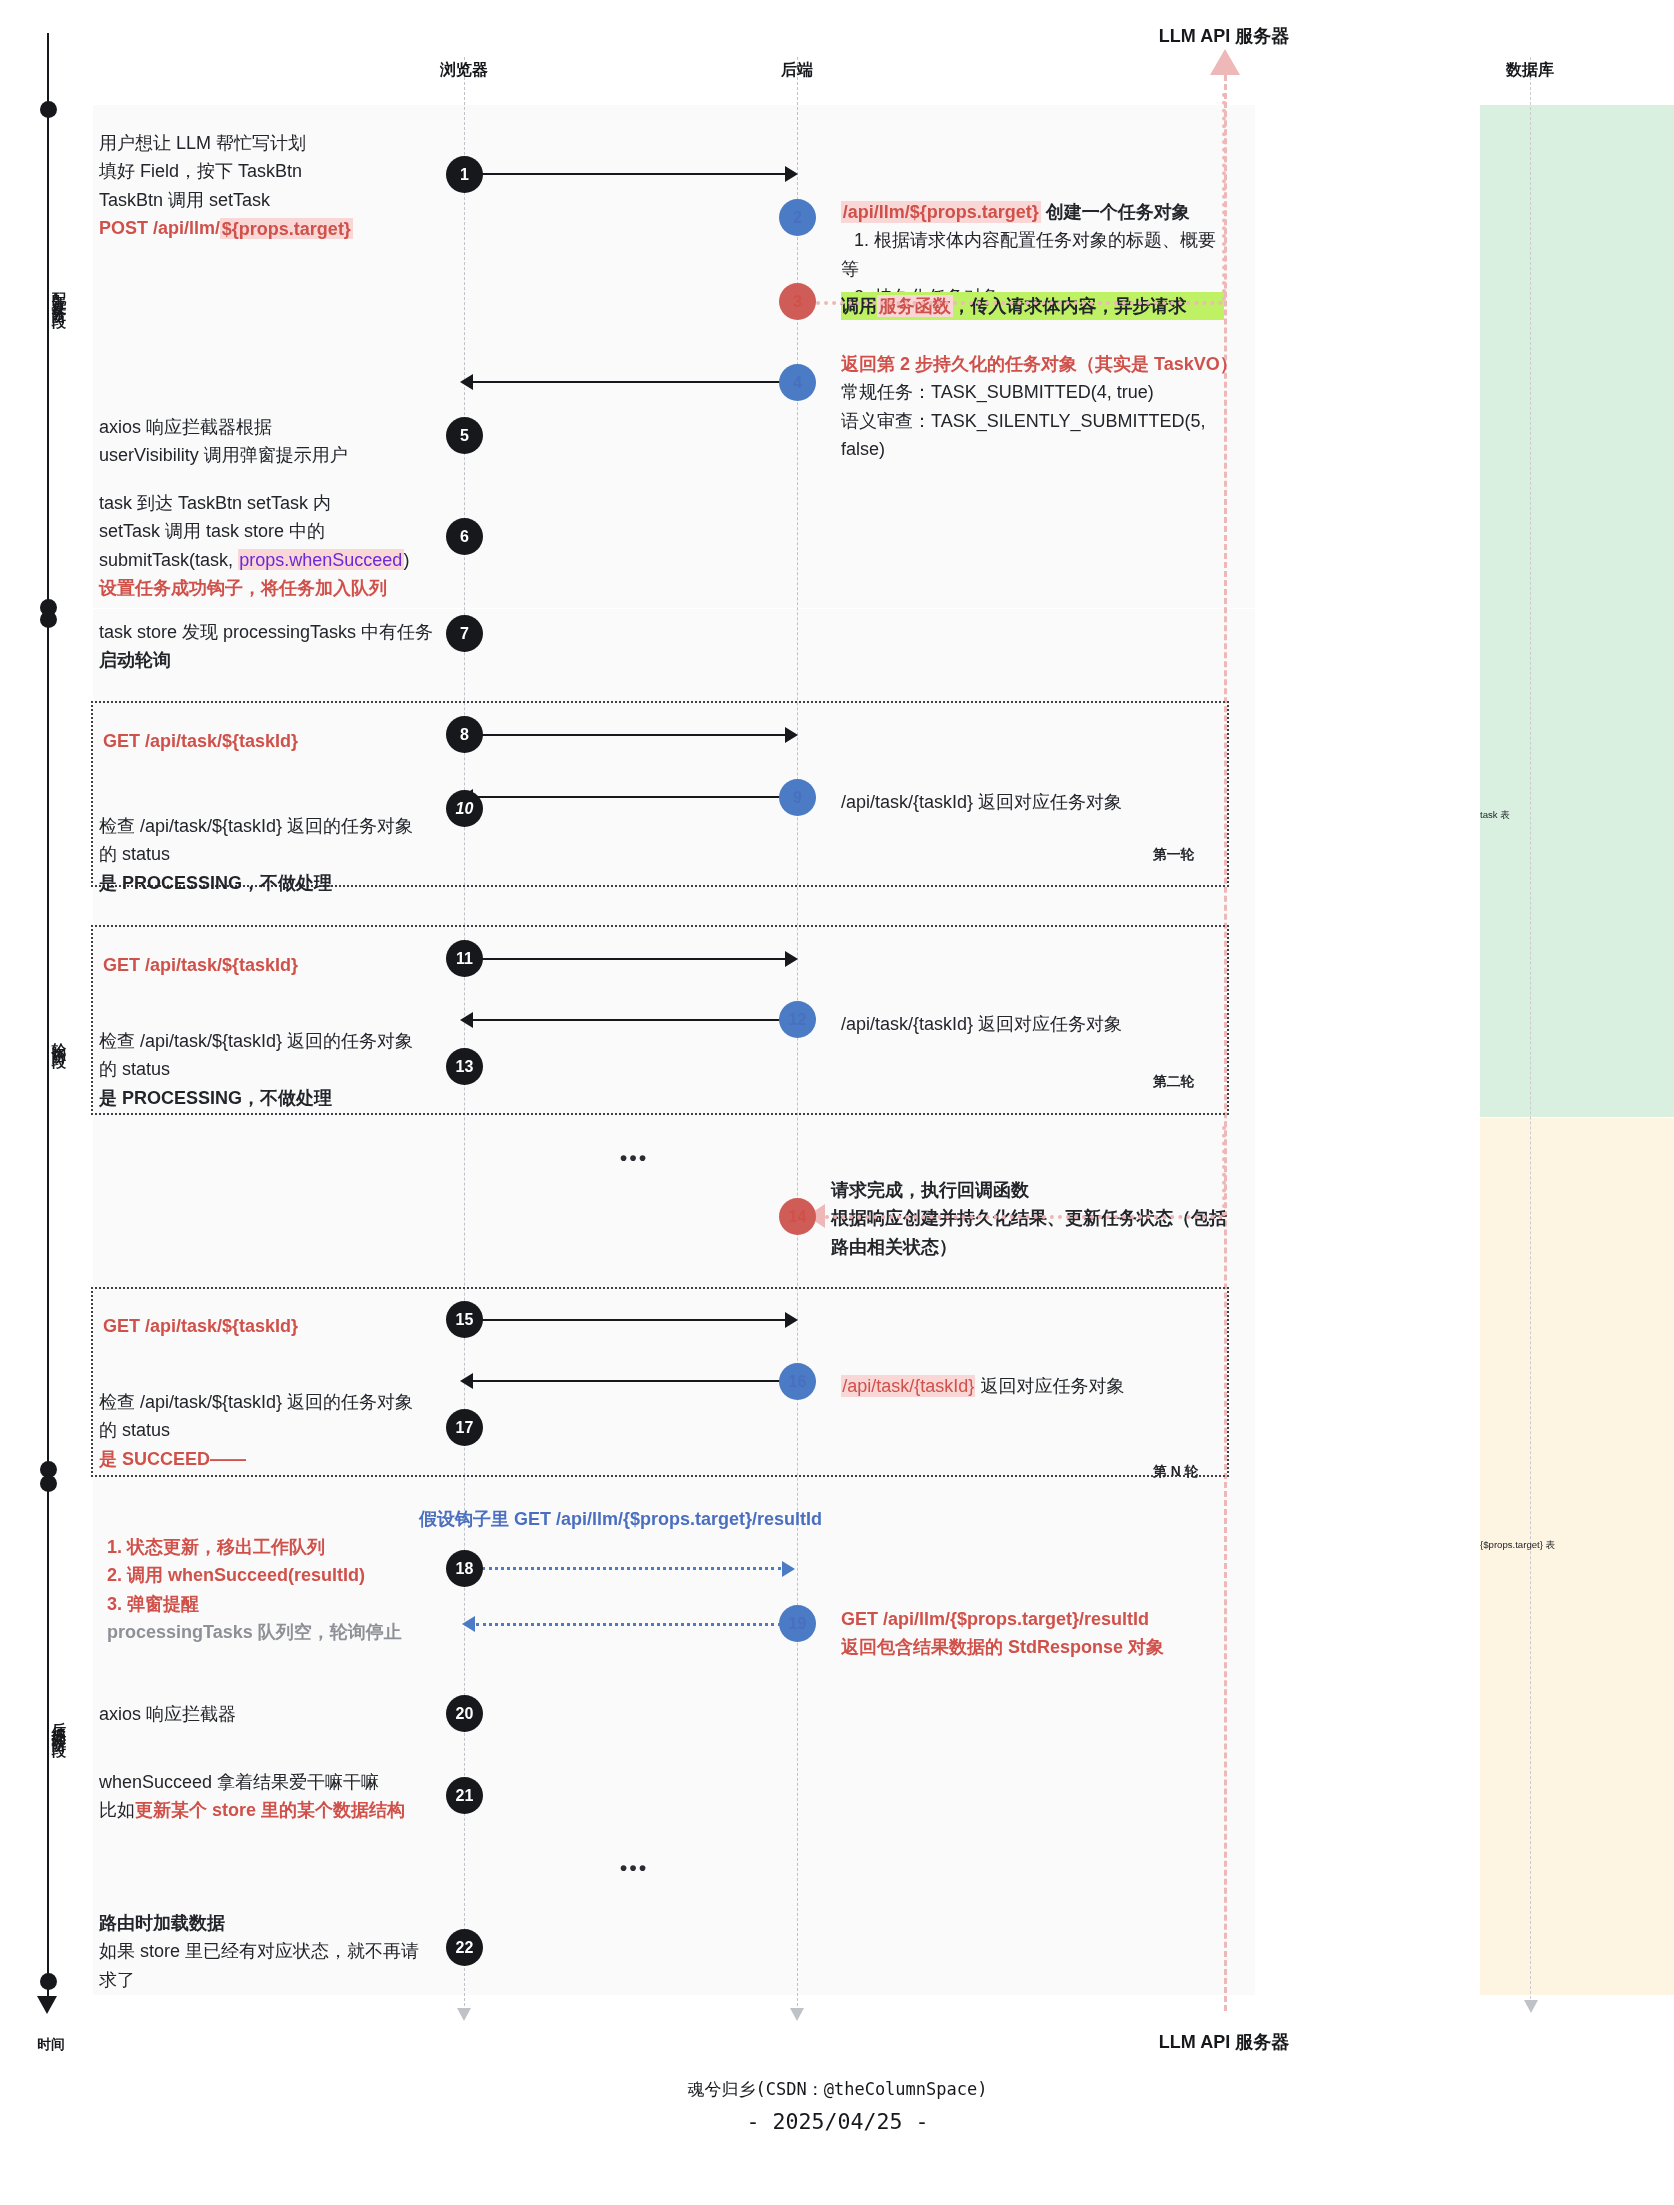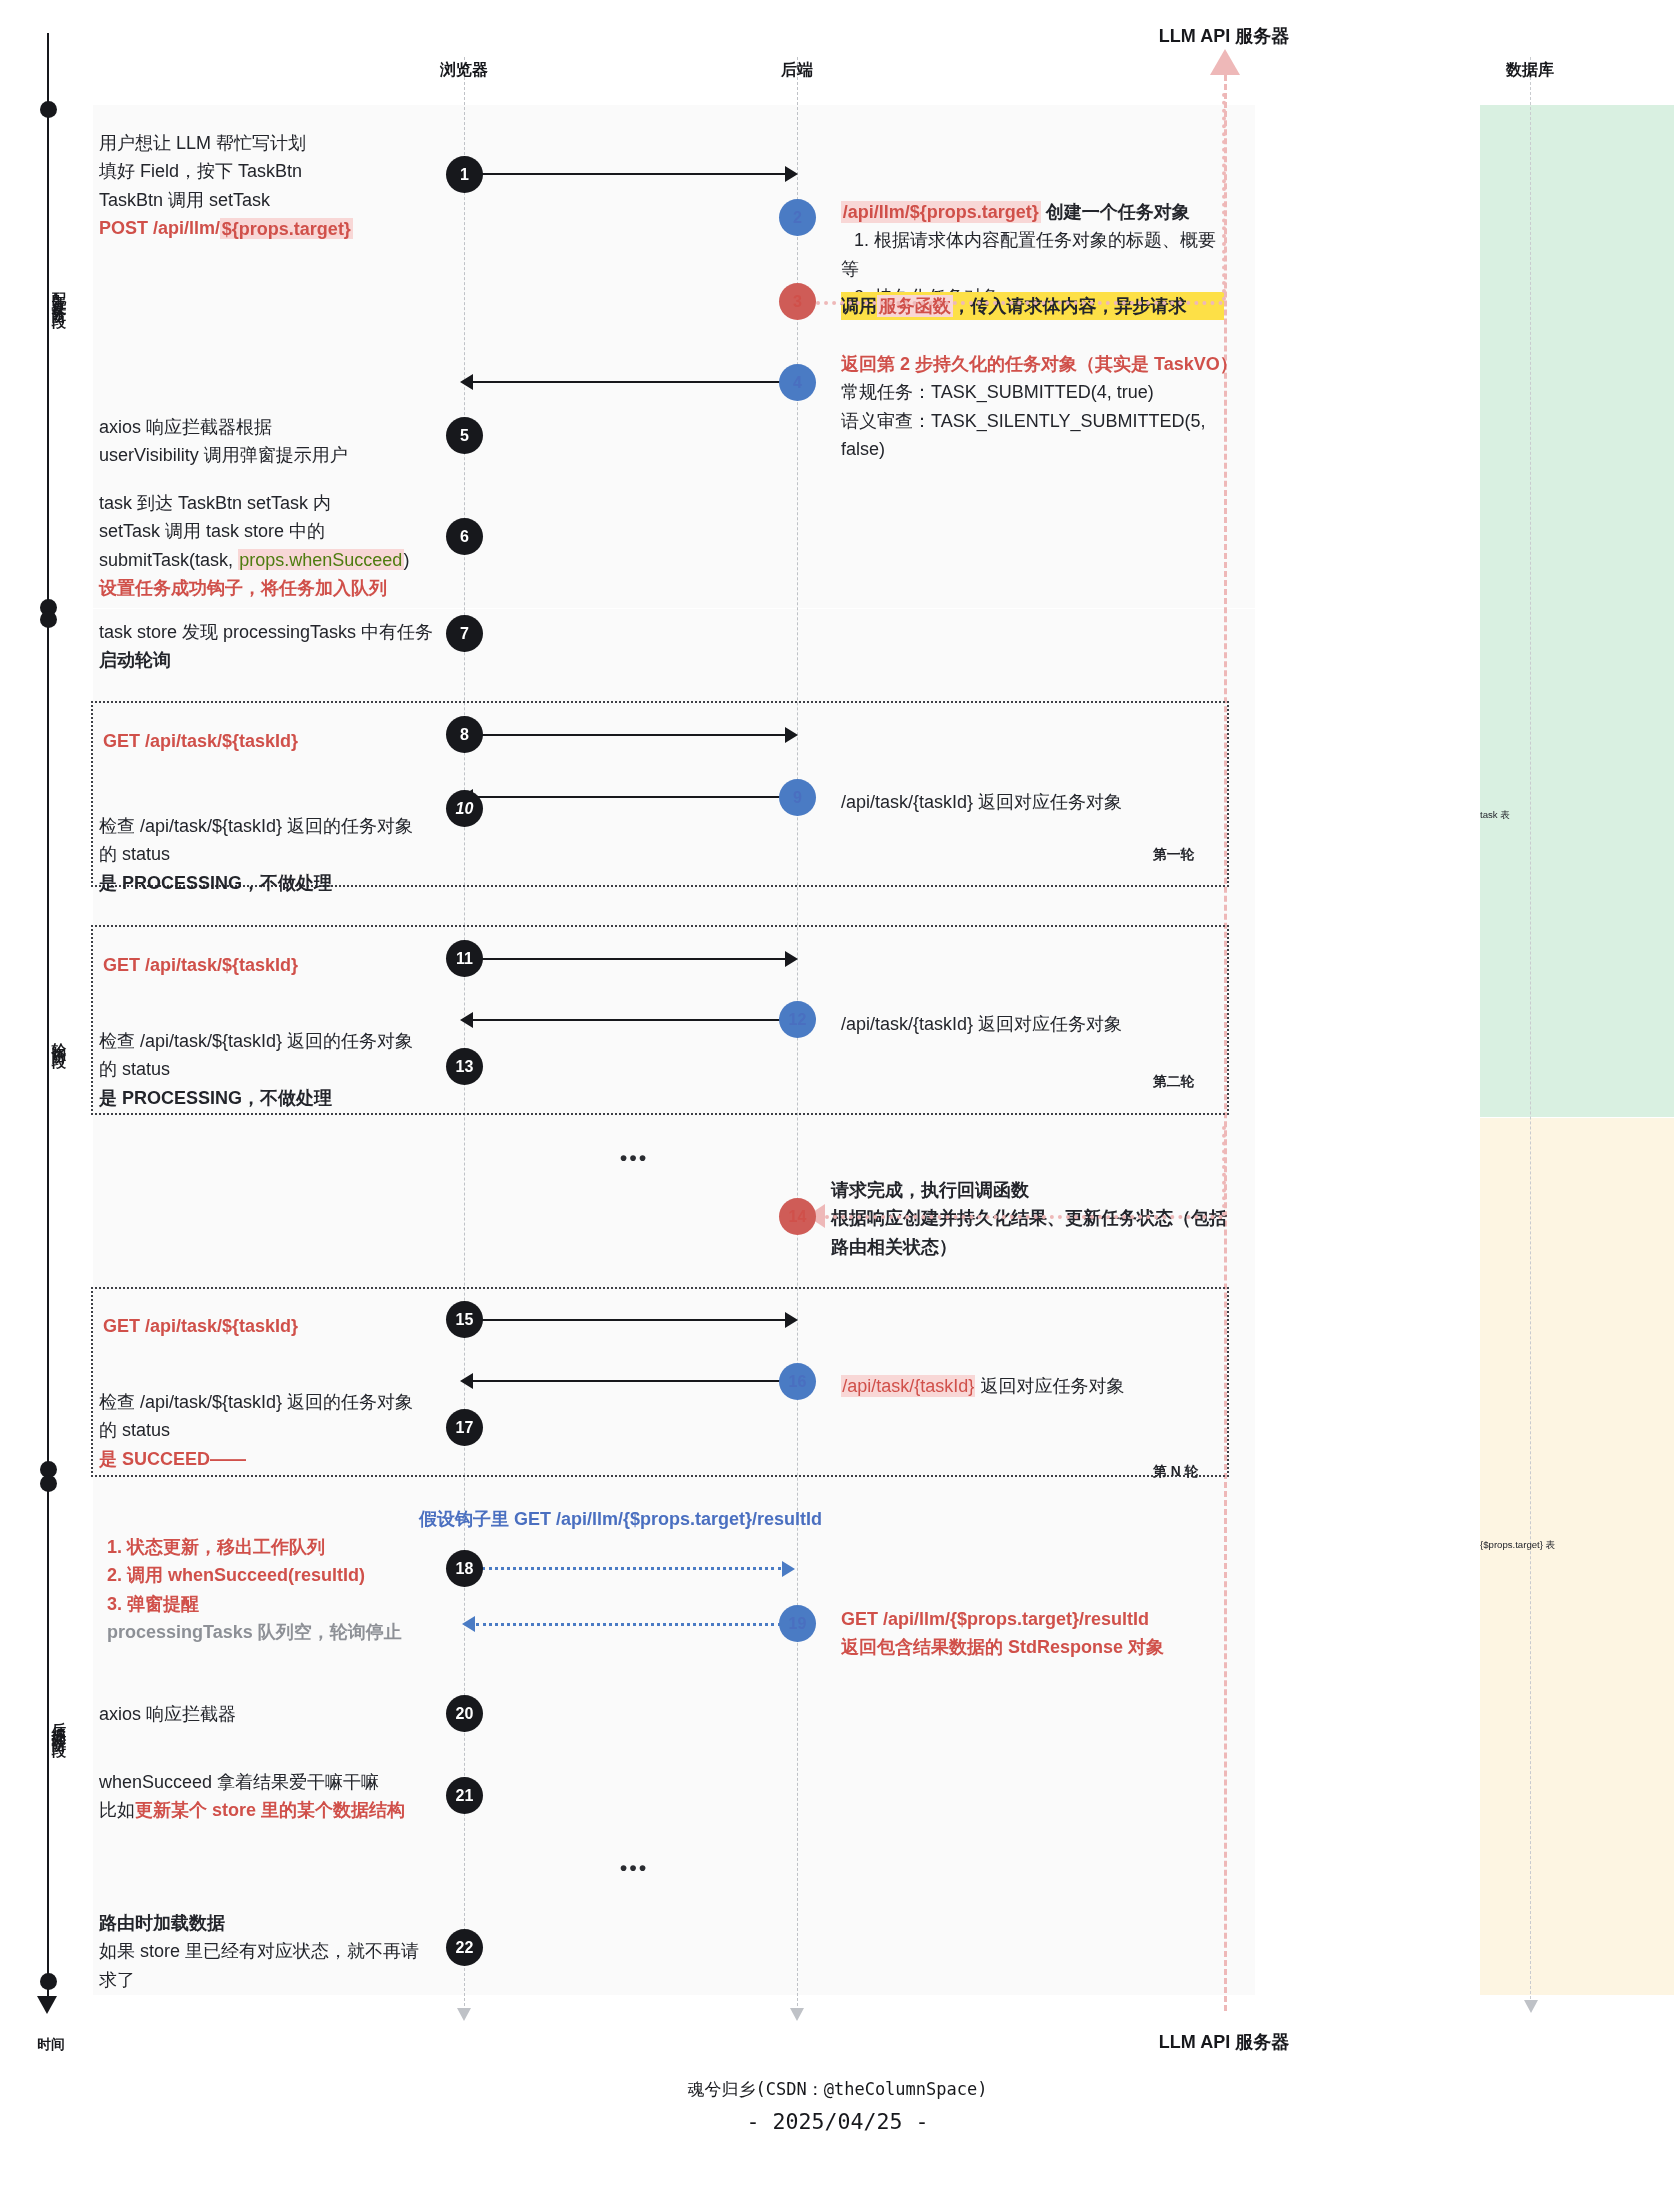--- a/index.html
+++ b/index.html
@@ -139,31 +139,31 @@
   <div class="node black" style="left:446px; top:156px;">1</div>
   <div class="msg" style="left:482px; top:173px; width:303px;"></div>
   <div class="ah-r" style="left:785px; top:166px;"></div>
 
   <div class="node blue" style="left:779px; top:199px;">2</div>
   <div class="txt" style="left:841px; top:198px; width:383px;"><span class="hl-red">/api/llm/${props.target}</span><span class="b"> 创建一个任务对象</span><br><span style="margin-left:13px">1. 根据请求体内容配置任务对象的标题、概要等</span><br><span style="margin-left:13px">2. 持久化任务对象</span></div>
 
   <div class="node red" style="left:779px; top:283px;">3</div>
   <div class="msg pinkdot" style="left:816px; top:301px; width:407px;"></div>
   <div class="msg pinkdot" style="left:1222px; top:93px; width:0; height:208px; border-top:none; border-left:4.2px dotted #eeb8b8;"></div>
-  <div class="txt b" style="left:841px; top:292px; width:383px; background:#fde047;"><span>调用</span><span class="hl-red">服务函数</span><span>，传入请求体内容，异步请求</span></div>
+  <div class="txt b" style="left:841px; top:292px; width:383px; background:#bef264;"><span>调用</span><span class="hl-red">服务函数</span><span>，传入请求体内容，异步请求</span></div>
 
   <div class="node blue" style="left:779px; top:364px;">4</div>
   <div class="msg" style="left:473px; top:381px; width:308px;"></div>
   <div class="ah-l" style="left:460px; top:374px;"></div>
   <div class="txt" style="left:841px; top:350px; width:407px;"><span class="red">返回第 2 步持久化的任务对象（其实是 TaskVO）</span><br><span>常规任务：TASK_SUBMITTED(4, true)</span><br><span>语义审查：TASK_SILENTLY_SUBMITTED(5, false)</span></div>
 
   <div class="txt" style="left:99px; top:413px; width:335px;"><span>axios 响应拦截器根据</span><br><span>userVisibility 调用弹窗提示用户</span></div>
   <div class="node black" style="left:446px; top:417px;">5</div>
 
-  <div class="txt" style="left:99px; top:489px; width:359px;"><span>task 到达 TaskBtn setTask 内</span><br><span>setTask 调用 task store 中的</span><br><span>submitTask(task, </span><span class="hl" style="color:#4d7c0f;">props.whenSucceed</span><span>)</span><br><span class="red">设置任务成功钩子，将任务加入队列</span></div>
+  <div class="txt" style="left:99px; top:489px; width:359px;"><span>task 到达 TaskBtn setTask 内</span><br><span>setTask 调用 task store 中的</span><br><span>submitTask(task, </span><span class="hl" style="color:#6d28d9;">props.whenSucceed</span><span>)</span><br><span class="red">设置任务成功钩子，将任务加入队列</span></div>
   <div class="node black" style="left:446px; top:518px;">6</div>
 
   <div class="txt" style="left:99px; top:618px; width:371px;"><span>task store 发现 processingTasks 中有任务</span><br><span class="b">启动轮询</span></div>
   <div class="node black" style="left:446px; top:615px;">7</div>
 
   <div class="roundbox" style="left:91px; top:701px; width:1138px; height:186px;"></div>
   <div class="txt red" style="left:103px; top:727px;">GET /api/task/${taskId}</div>
   <div class="node black" style="left:446px; top:716px;">8</div>
   <div class="msg" style="left:482px; top:734px; width:303px;"></div>
   <div class="ah-r" style="left:785px; top:727px;"></div>

